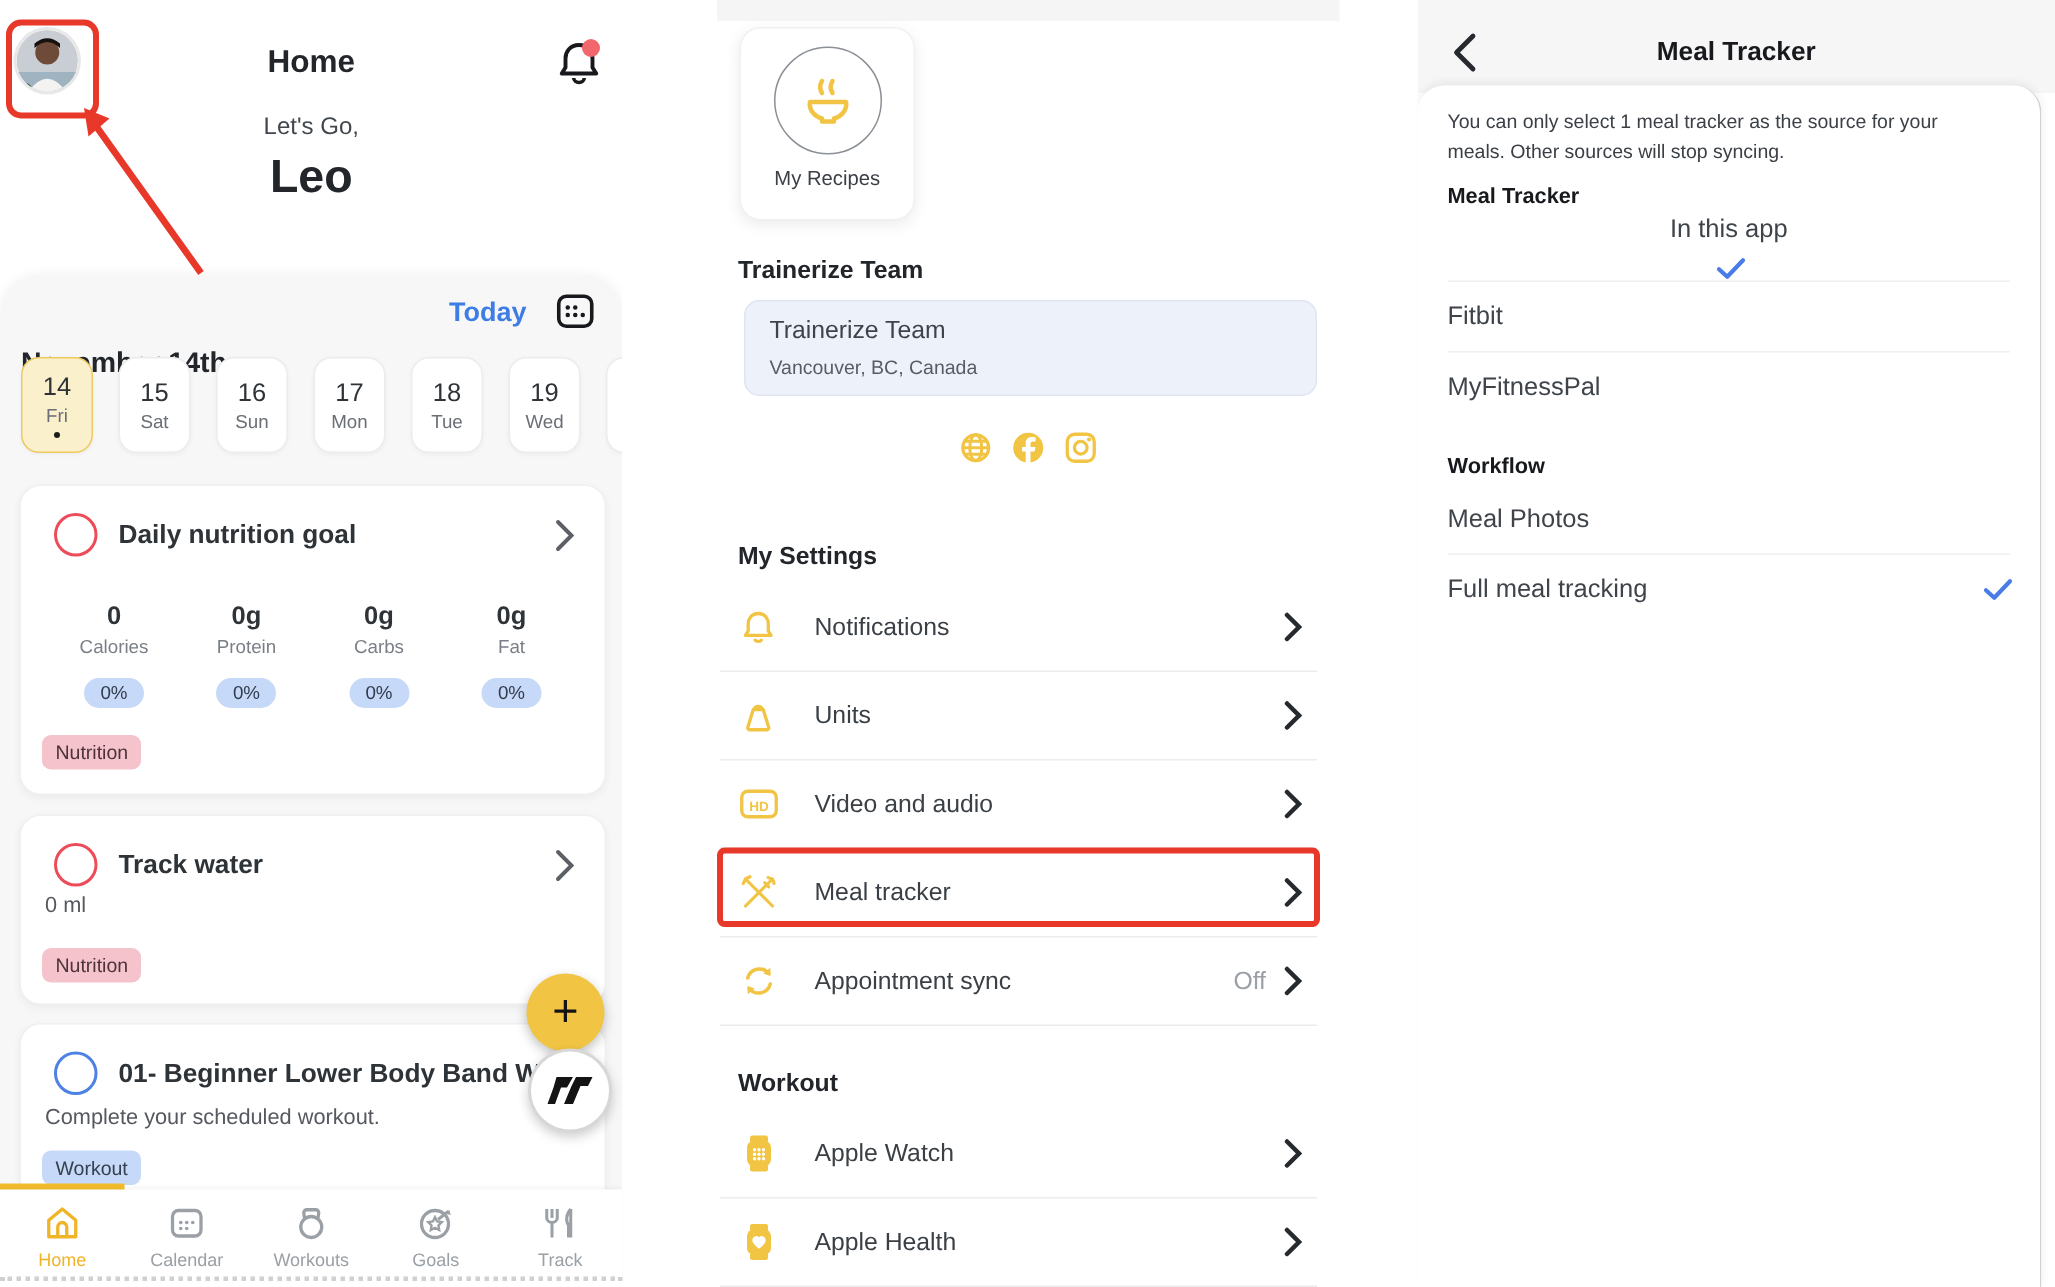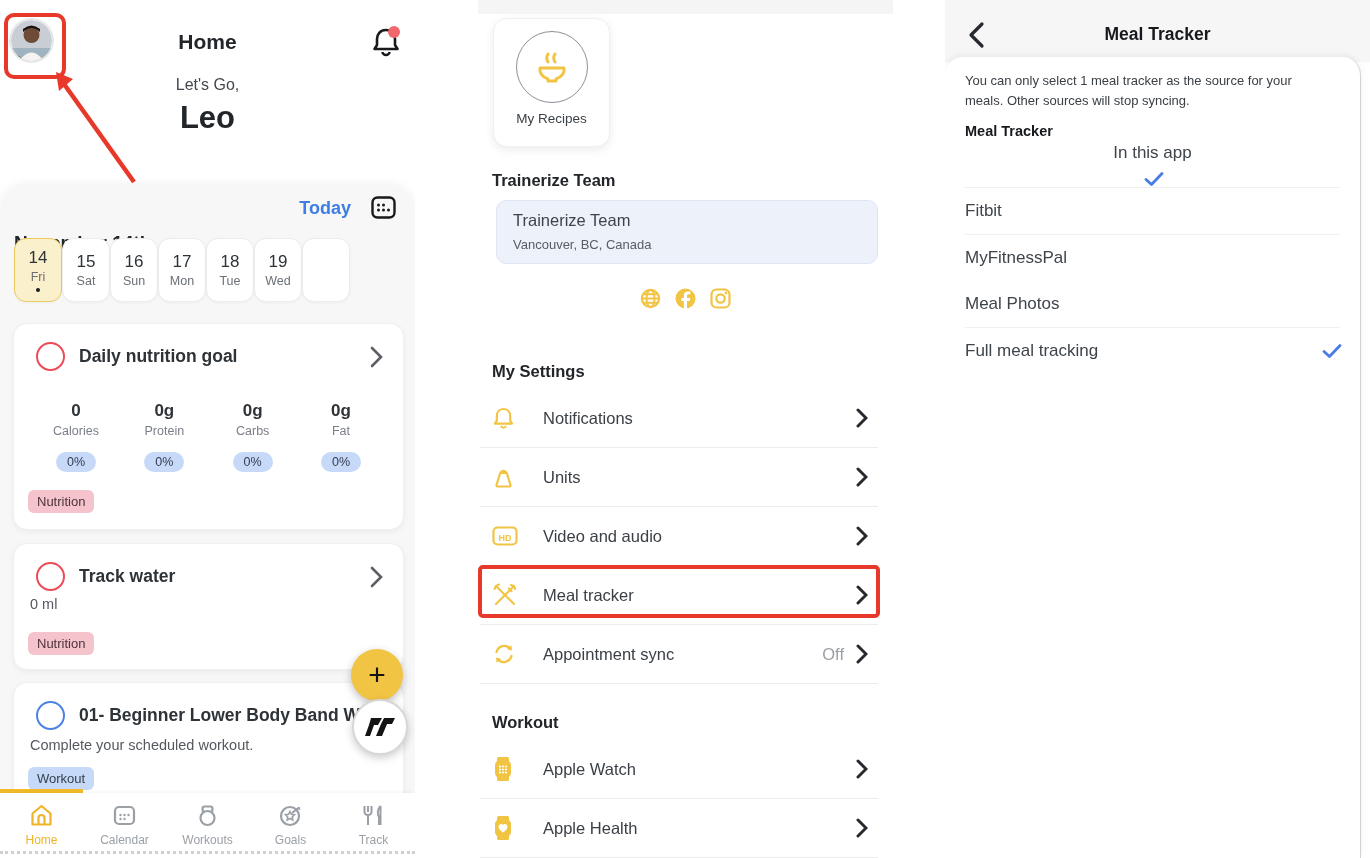--- a/index.html
+++ b/index.html
@@ -10,21 +10,21 @@
   .panel-left{position:absolute;left:0;top:0;width:415px;height:858px;background:#fff;overflow:hidden;}
   .lp-title{left:0;right:0;top:30px;text-align:center;font-size:21px;font-weight:700;color:#22262a;}
   .lp-greet{left:0;right:0;top:76px;text-align:center;font-size:16px;color:#42474e;}
   .lp-name{left:0;right:0;top:100px;text-align:center;font-size:31px;font-weight:700;color:#22262a;}
   .avatar-wrap{left:11px;top:20px;width:41px;height:41px;border-radius:50%;overflow:hidden;box-shadow:0 0 0 2px #e8e8e8;}
   .anno-box-avatar{left:4px;top:13px;width:54px;height:58px;border:4px solid #e8382a;border-radius:10px;z-index:9;pointer-events:none;}
   .anno-box-meal{border:4px solid #e8382a;border-radius:5px;z-index:9;pointer-events:none;}
   .sheet-left{left:0;top:185px;width:415px;height:673px;background:#f7f7f8;border-radius:26px 26px 0 0;box-shadow:0 -2px 8px rgba(0,0,0,.05);}
   .date-heading{left:14px;top:11px;font-size:19px;font-weight:700;color:#22262a;margin-top:36px;}
   .today-link{right:64px;top:13px;font-size:18px;font-weight:700;color:#3d7de4;cursor:pointer;}
-  .chip-row{left:14px;top:53px;display:flex;}
+  .chip-row{left:14px;top:53px;display:flex;gap:17px;}
   .chip{width:46px;height:62px;border-radius:12px;background:#fff;border:1px solid #ececec;box-shadow:0 1px 3px rgba(0,0,0,.04);
         display:flex;flex-direction:column;align-items:center;justify-content:center;gap:2px;flex:0 0 auto;}
   .chip .num{font-size:17px;color:#2e3338;}
   .chip .day{font-size:12.5px;color:#6a6f76;}
   .chip.sel{background:#fbf0cc;border:1.5px solid #eec95f;}
   .chip .dot{width:4px;height:4px;border-radius:50%;background:#1c1c1c;margin-top:2px;}
   .card{left:13px;width:389px;background:#fff;border-radius:14px;border:1px solid #f0f0f0;box-shadow:0 2px 6px rgba(0,0,0,.05);}
   .card-title-row{display:flex;align-items:center;padding:18px 20px 0 22px;gap:14px;}
   .ring{width:25px;height:25px;border-radius:50%;border:2.5px solid #ee4b59;flex:0 0 auto;}
   .ring.blue{border-color:#4d82e4;}
@@ -55,21 +55,21 @@
                 box-shadow:0 3px 10px rgba(0,0,0,.08);display:flex;flex-direction:column;align-items:center;cursor:pointer;}
   .recipes-circle{margin-top:12px;width:70px;height:70px;border-radius:50%;border:1.5px solid #8b9097;display:flex;align-items:center;justify-content:center;}
   .recipes-label{margin-top:8px;font-size:13.5px;color:#3b4046;}
   .sec-heading{font-size:16.5px;font-weight:700;color:#22262a;}
   .team-card{left:81px;top:200px;width:380px;height:62px;background:#edf1f9;border:1px solid #dfe5f2;border-radius:10px;cursor:pointer;}
   .team-name{position:absolute;left:16px;top:10px;font-size:16.5px;color:#3f444b;}
   .team-loc{position:absolute;left:16px;top:36px;font-size:13px;color:#585d64;}
   .social-row{left:63px;top:288px;width:415px;display:flex;justify-content:center;gap:14px;}
   .rows{left:65px;width:398px;}
   .mrow{height:58px;display:flex;align-items:center;gap:0;border-bottom:1px solid #ececec;cursor:pointer;}
-  .mrow .micon{width:27px;margin-left:12px;display:flex;justify-content:flex-start;}
+  .mrow .micon{width:27px;margin-left:12px;display:flex;justify-content:center;}
   .mrow .mlabel{margin-left:24px;font-size:16.5px;color:#3b4046;flex:1;}
   .mrow .mvalue{font-size:16.5px;color:#9aa0a6;margin-right:12px;}
   .mrow .mchev{margin-right:10px;}
   
   .panel-right{position:absolute;left:945px;top:0;width:425px;height:858px;background:#fff;overflow:hidden;}
   .r-header{left:0;top:0;width:425px;height:62px;background:#f6f6f7;}
   .r-title{left:0;top:24px;width:425px;text-align:center;font-size:17.5px;font-weight:700;color:#17191c;}
   .r-back{left:22px;top:21px;cursor:pointer;}
   .r-sheet{left:0;top:57px;width:416px;height:801px;background:#fff;border-radius:18px 18px 0 0;border-right:1px solid #cfd2d6;
            box-shadow:0 -2px 6px rgba(0,0,0,.06);padding:14px 20px 0 20px;box-sizing:border-box;}
@@ -448,20 +448,21 @@
           <polyline points="2,8.5 7.5,13.5 18,2.5" fill="none" stroke="#4a7ce8" stroke-width="2.8" stroke-linecap="round" stroke-linejoin="round"></polyline>
         </svg>
       </div>
       <div class="rrow">
         <span class="rlabel">Fitbit</span>
       </div>
       <div class="rrow last">
         <span class="rlabel">MyFitnessPal</span>
       </div>
 
+      <div class="r-glabel g2">Workflow</div>
       <div class="rrow">
         <span class="rlabel">Meal Photos</span>
       </div>
       <div class="rrow last">
         <span class="rlabel">Full meal tracking</span>
         <svg class="rcheck" width="20" height="16" viewBox="0 0 20 16">
           <polyline points="2,8.5 7.5,13.5 18,2.5" fill="none" stroke="#4a7ce8" stroke-width="2.8" stroke-linecap="round" stroke-linejoin="round"></polyline>
         </svg>
       </div>
     </div>

